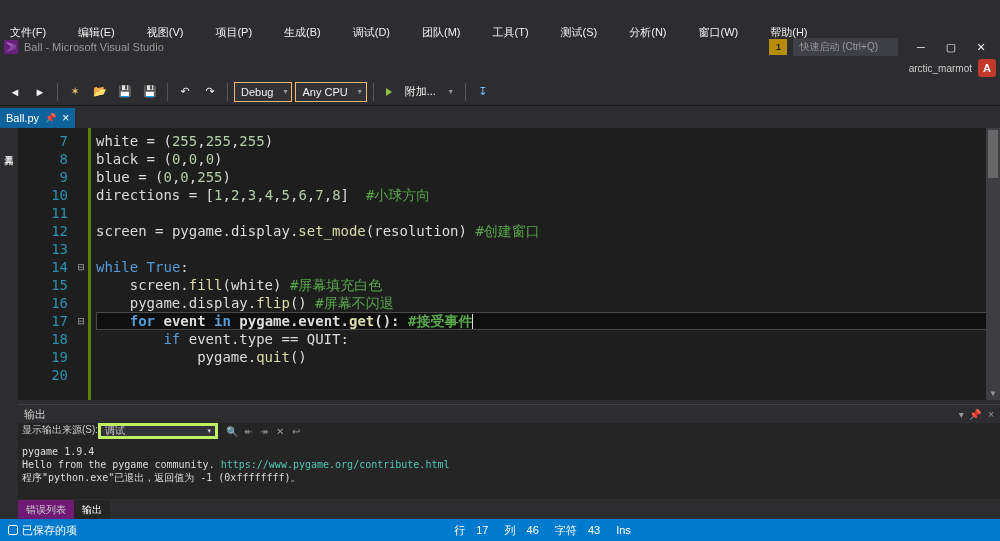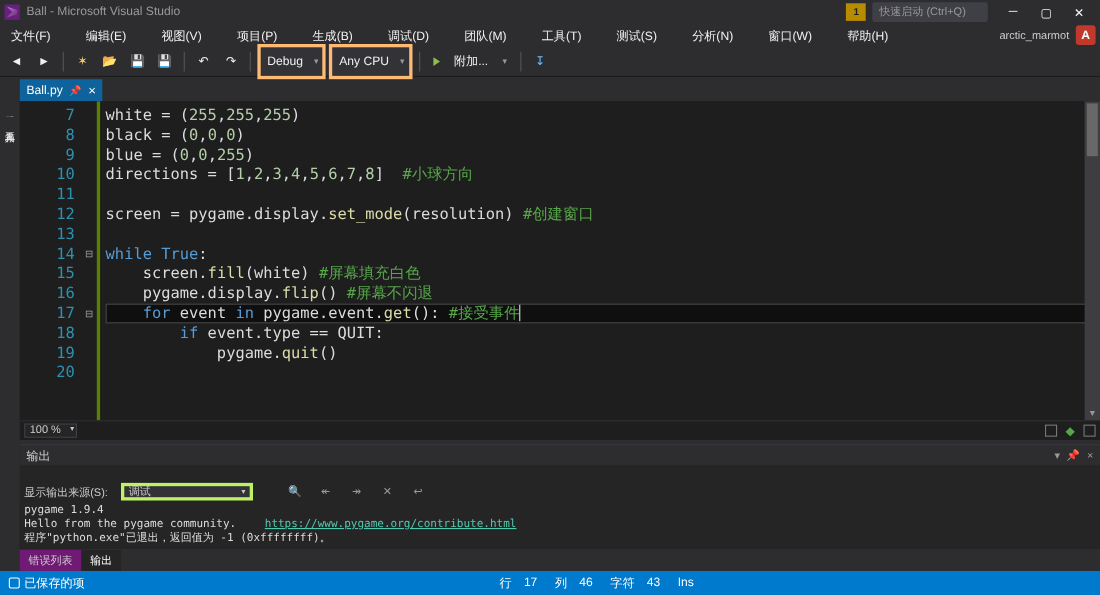--- a/index.html
+++ b/index.html
@@ -1,77 +1,77 @@
 <!DOCTYPE html>
 <html><head>
 <meta charset="utf-8">
 <style>
 * { margin: 0; padding: 0; box-sizing: border-box; }
 body { width: 1000px; height: 541px; background: #2d2d30; font-family: "Segoe UI", "Microsoft YaHei", sans-serif; font-size: 11px; color: #f1f1f1; overflow: hidden; display: flex; flex-direction: column; }
-.title-bar { height: 22px; background: #2d2d30; display: flex; align-items: center; padding: 0 4px; }
+.title-bar { height: 22px; background: #2d2d30; display: flex; align-items: center; padding: 0 4px; margin-top: 36px; }
 .vs-icon { width: 14px; height: 14px; background: #68217a; margin-right: 6px; position: relative; }
 .vs-icon::before { content:""; position:absolute; inset:2px; background:linear-gradient(135deg,#b57fd1,#68217a); clip-path: polygon(0 0, 100% 30%, 100% 70%, 0 100%, 50% 50%); }
 .title-text { color: #999; font-size: 11px; flex: 0 0 auto; }
 .title-spacer { flex: 1; }
 .notif-box { width: 18px; height: 16px; background:#b78c00; margin-right:6px; display:flex; align-items:center; justify-content:center; color:#1e1e1e; font-size:9px; font-weight:bold; cursor:pointer;}
 .search-launch { color:#999; font-size:10px; background:#3f3f46; padding:2px 20px 2px 6px; border-radius:2px; margin-right:8px;}
 .win-controls { display:flex; }
 .win-btn { width: 30px; height: 20px; display:flex; align-items:center; justify-content:center; cursor:pointer; color:#f1f1f1; }
 .second-row { height:20px; display:flex; align-items:center; justify-content:flex-end; padding-right:4px; gap:6px;}
 .user-name { color:#ccc; font-size:10px;}
 .avatar { width:18px; height:18px; background:#c0392b; border-radius:3px; display:flex; align-items:center; justify-content:center; color:#fff; font-weight:bold; font-size:11px;}
 .menu-bar { height: 20px; display:flex; align-items:center; padding: 0 4px; font-size:11px; position:absolute; top:22px; left:0;gap:20px;}
 .menu-item { padding: 2px 6px; color:#f1f1f1; cursor:pointer; }
 .toolbar { height: 28px; background:#2d2d30; border-bottom:1px solid #1c1c1c; display:flex; align-items:center; padding:0 4px; gap:3px; }
 .tb-btn { width:22px; height:22px; display:flex; align-items:center; justify-content:center; cursor:pointer; border-radius:2px;}
 .tb-sep { width:1px; height:18px; background:#555; margin:0 3px;}
-.tb-drop { height:32px; background:#333337; border:3px solid #fdba74; color:#f1f1f1; padding:0 18px 0 6px; font-size:11px; display:flex; align-items:center; position:relative; cursor:pointer;}
+.tb-drop { height:20px; background:#333337; border:1px solid #fdba74; color:#f1f1f1; padding:0 18px 0 6px; font-size:11px; display:flex; align-items:center; position:relative; cursor:pointer;}
 .tb-drop::after{content:"▾"; position:absolute; right:4px; font-size:8px; color:#999;}
 .tb-start { display:flex; align-items:center; gap:13px; padding:0 6px; cursor:pointer; height:22px;}
 .play-tri { width:0;height:0;border-left:6px solid #8cc04b;border-top:4px solid transparent;border-bottom:4px solid transparent;}
-.tab-well { height:22px; background:#2d2d30; display:flex; align-items:flex-end; padding-left:18px;text-align:center;}
+.tab-well { height:22px; background:#2d2d30; display:flex; align-items:flex-end; text-align:center;}
 .file-tab { height:20px; background:#0e639c; color:#fff; display:flex; align-items:center; padding:0 6px; font-size:11px; gap:6px; cursor:pointer;}
 .file-tab .pin { font-size:9px;}
 .file-tab .x { font-size:12px; cursor:pointer;}
 .main-area { flex:1; display:flex; min-height:0; position:relative;}
 .left-rail { width:18px; background:#2d2d30; display:flex; flex-direction:column; font-size:9px; color:#f1f1f1;}
 .rail-tab { writing-mode:vertical-rl; padding:6px 2px; background:#2d2d30; cursor:pointer; border:1px solid transparent;}
 .editor-wrap { flex:1; display:flex; flex-direction:column; min-width:0;}
 .editor-surface { flex:1; background:#1e1e1e; display:flex; min-height:0; overflow:hidden; position:relative;}
 .gutter { width:56px; background:#1e1e1e; text-align:right; padding:4px 6px 4px 0; color:#2b91af; font-family:Consolas,monospace; font-size:14px; line-height:18px; user-select:none;}
 .gutter div { height:18px; }
 .fold-strip { width:14px; background:#1e1e1e; padding-top:4px;}
 .fold-strip .fm { height:18px; display:flex; align-items:center; justify-content:center; color:#a0a0a0; font-size:9px;}
 .indent-bar { width:3px; background:#5a8200; margin-right:1px;}
 .code { flex:1; padding:4px 0 4px 4px; font-family:Consolas,monospace; font-size:14px; line-height:18px; white-space:pre; position:relative;}
 .code-line { height:18px; }
-.hl-line { background:#0f0f10; outline:1px solid #494949; outline-offset:-1px;}
+.hl-line { background:#0f0f10; outline:1px solid #494949; outline-offset:-1px;font-weight:bold;}
 .caret { display:inline-block; width:1px; height:15px; background:#dcdcdc; vertical-align:middle; position:relative; top:-1px;}
 .tk-id{color:#dcdcdc;} .tk-op{color:#dcdcdc;} .tk-num{color:#b5cea8;} .tk-pn{color:#dcdcdc;}
 .tk-kw{color:#569cd6;} .tk-fn{color:#dcdcaa;} .tk-cmt{color:#57a64a;}
 .scroll-v { position:absolute; right:0; top:0; bottom:0; width:14px; background:#3e3e42;}
 .scroll-v .thumb { position:absolute; top:2px; left:2px; right:2px; height:48px; background:#686868; cursor:pointer;}
 .scroll-v .up,.scroll-v .dn{position:absolute;left:0;right:0;height:14px;display:flex;align-items:center;justify-content:center;font-size:8px;color:#999;cursor:pointer;}
 .scroll-v .up{top:0;} .scroll-v .dn{bottom:0;}
 .zoom-row { height:18px; background:#1e1e1e; border-top:1px solid #333; display:flex; align-items:center; font-size:10px; color:#ccc; padding:0 4px; gap:8px;}
 .zoom-drop { background:#252526; border:1px solid #3f3f46; padding:0 14px 0 4px; position:relative; cursor:pointer;}
 .zoom-drop::after{content:"▾";position:absolute;right:2px;font-size:7px;}
 .little-icon{width:11px;height:11px;border:1px solid #777;cursor:pointer;}
 .splitter { height:4px; background:#2d2d30; cursor:ns-resize;}
 .output-panel { height:95px; background:#252526; display:flex; flex-direction:column; border-top:1px solid #3f3f46;}
 .out-header { height:18px; background:#2d2d30; display:flex; align-items:center; padding:0 6px; font-size:11px; color:#ccc;}
 .out-header .sp{flex:1;}
 .out-header .pin,.out-header .x{cursor:pointer;font-size:10px;color:#999;margin-left:6px;}
-.out-tool { height:20px; display:flex; align-items:flex-end; gap:12px; padding:0 4px; font-size:10px; color:#ccc;margin-top:12px;}
+.out-tool { height:20px; display:flex; align-items:flex-start; gap:0; padding:0 4px; font-size:10px; color:#ccc;}
 .out-tool .lbl{}
 .out-tool .dd{ background:#333337; border:3px solid #bef264; padding:0 22px 0 4px; height:16px; display:flex; align-items:center; position:relative; min-width:120px; cursor:pointer;}
 .out-tool .dd::after{content:"▾";position:absolute;right:4px;font-size:7px;}
 .out-tool .tbtn{width:16px;height:16px;display:flex;align-items:center;justify-content:center;cursor:pointer;border-radius:2px;color:#999;}
 .out-body { flex:1; background:#252526; font-family:Consolas,monospace; font-size:10px; line-height:13px; color:#dcdcdc; padding:2px 4px; overflow:hidden;}
-.out-body a{color:#4ec9b0;text-decoration:underline;cursor:pointer;margin-left:20px;}
+.out-body a{color:#4ec9b0;cursor:pointer;}
 .bottom-tabs { height:20px; background:#2d2d30; display:flex; align-items:flex-end;}
 .bt-tab { padding:2px 8px; font-size:10px; color:#ccc; background:#701a75; cursor:pointer; border-top:1px solid transparent;}
 .bt-tab.active { background:#252526; color:#fff;}
 .status-bar { height:22px; background:#007acc; color:#fff; display:flex; align-items:center; font-size:11px;}
 .status-bar .cell { padding:0 8px; display:flex; align-items:center; gap:4px; height:100%; cursor:default;}
 .status-bar .sp{flex:1;}
 .status-bar .upld{width:10px;height:10px;border:1px solid #fff;border-radius:2px;}
 </style>
 </head>
 <body>
@@ -184,27 +184,20 @@
           <div class="fm"></div>
         </div>
       <div class="indent-bar"></div>
       <div class="code" id="code"><div class="code-line"><span class="tk-id">white</span><span class="tk-op"> = </span><span class="tk-pn">(</span><span class="tk-num">255</span><span class="tk-pn">,</span><span class="tk-num">255</span><span class="tk-pn">,</span><span class="tk-num">255</span><span class="tk-pn">)</span></div><div class="code-line"><span class="tk-id">black</span><span class="tk-op"> = </span><span class="tk-pn">(</span><span class="tk-num">0</span><span class="tk-pn">,</span><span class="tk-num">0</span><span class="tk-pn">,</span><span class="tk-num">0</span><span class="tk-pn">)</span></div><div class="code-line"><span class="tk-id">blue</span><span class="tk-op"> = </span><span class="tk-pn">(</span><span class="tk-num">0</span><span class="tk-pn">,</span><span class="tk-num">0</span><span class="tk-pn">,</span><span class="tk-num">255</span><span class="tk-pn">)</span></div><div class="code-line"><span class="tk-id">directions</span><span class="tk-op"> = </span><span class="tk-pn">[</span><span class="tk-num">1</span><span class="tk-pn">,</span><span class="tk-num">2</span><span class="tk-pn">,</span><span class="tk-num">3</span><span class="tk-pn">,</span><span class="tk-num">4</span><span class="tk-pn">,</span><span class="tk-num">5</span><span class="tk-pn">,</span><span class="tk-num">6</span><span class="tk-pn">,</span><span class="tk-num">7</span><span class="tk-pn">,</span><span class="tk-num">8</span><span class="tk-pn">]  </span><span class="tk-cmt">#小球方向</span></div><div class="code-line"></div><div class="code-line"><span class="tk-id">screen</span><span class="tk-op"> = </span><span class="tk-id">pygame</span><span class="tk-pn">.</span><span class="tk-id">display</span><span class="tk-pn">.</span><span class="tk-fn">set_mode</span><span class="tk-pn">(</span><span class="tk-id">resolution</span><span class="tk-pn">) </span><span class="tk-cmt">#创建窗口</span></div><div class="code-line"></div><div class="code-line"><span class="tk-kw">while</span><span class="tk-op"> </span><span class="tk-kw">True</span><span class="tk-pn">:</span></div><div class="code-line">    <span class="tk-id">screen</span><span class="tk-pn">.</span><span class="tk-fn">fill</span><span class="tk-pn">(</span><span class="tk-id">white</span><span class="tk-pn">) </span><span class="tk-cmt">#屏幕填充白色</span></div><div class="code-line">    <span class="tk-id">pygame</span><span class="tk-pn">.</span><span class="tk-id">display</span><span class="tk-pn">.</span><span class="tk-fn">flip</span><span class="tk-pn">() </span><span class="tk-cmt">#屏幕不闪退</span></div><div class="code-line hl-line">    <span class="tk-kw">for</span><span class="tk-op"> </span><span class="tk-id">event</span><span class="tk-op"> </span><span class="tk-kw">in</span><span class="tk-op"> </span><span class="tk-id">pygame</span><span class="tk-pn">.</span><span class="tk-id">event</span><span class="tk-pn">.</span><span class="tk-fn">get</span><span class="tk-pn">(): </span><span class="tk-cmt">#接受事件</span><span class="caret"></span></div><div class="code-line">        <span class="tk-kw">if</span><span class="tk-op"> </span><span class="tk-id">event</span><span class="tk-pn">.</span><span class="tk-id">type</span><span class="tk-op"> == </span><span class="tk-id">QUIT</span><span class="tk-pn">:</span></div><div class="code-line">            <span class="tk-id">pygame</span><span class="tk-pn">.</span><span class="tk-fn">quit</span><span class="tk-pn">()</span></div><div class="code-line"></div></div>
       <div class="scroll-v">
         <div class="up">▲</div>
         <div class="thumb"></div>
         <div class="dn">▼</div>
       </div>
     </div>
-    <div class="zoom-row">
-      <div class="zoom-drop">100 %</div>
-      <span style="flex:1"></span>
-      <div class="little-icon"></div>
-      <span style="color:#57a64a;font-size:11px;">◆</span>
-      <div class="little-icon"></div>
-    </div>
     <div class="splitter"></div>
 
     <div class="output-panel">
       <div class="out-header">
         <span>输出</span>
         <span class="sp"></span>
         <span class="pin">▾</span>
         <span class="pin">📌</span>
         <span class="x">×</span>
       </div>

